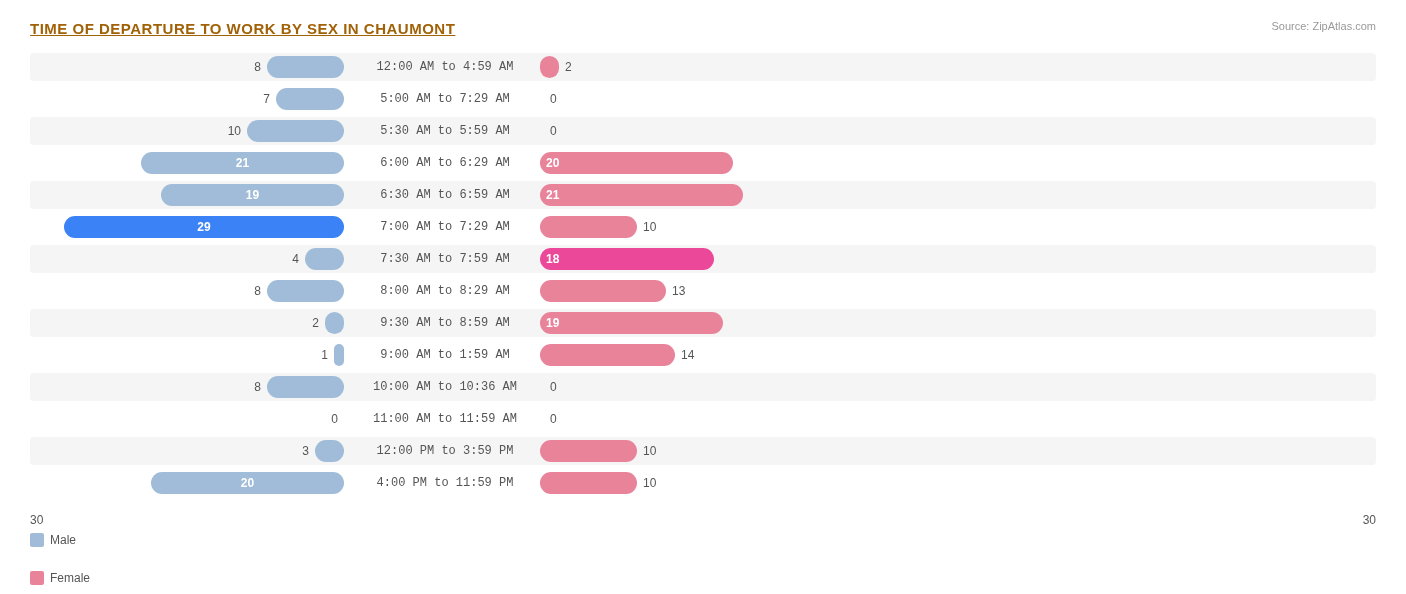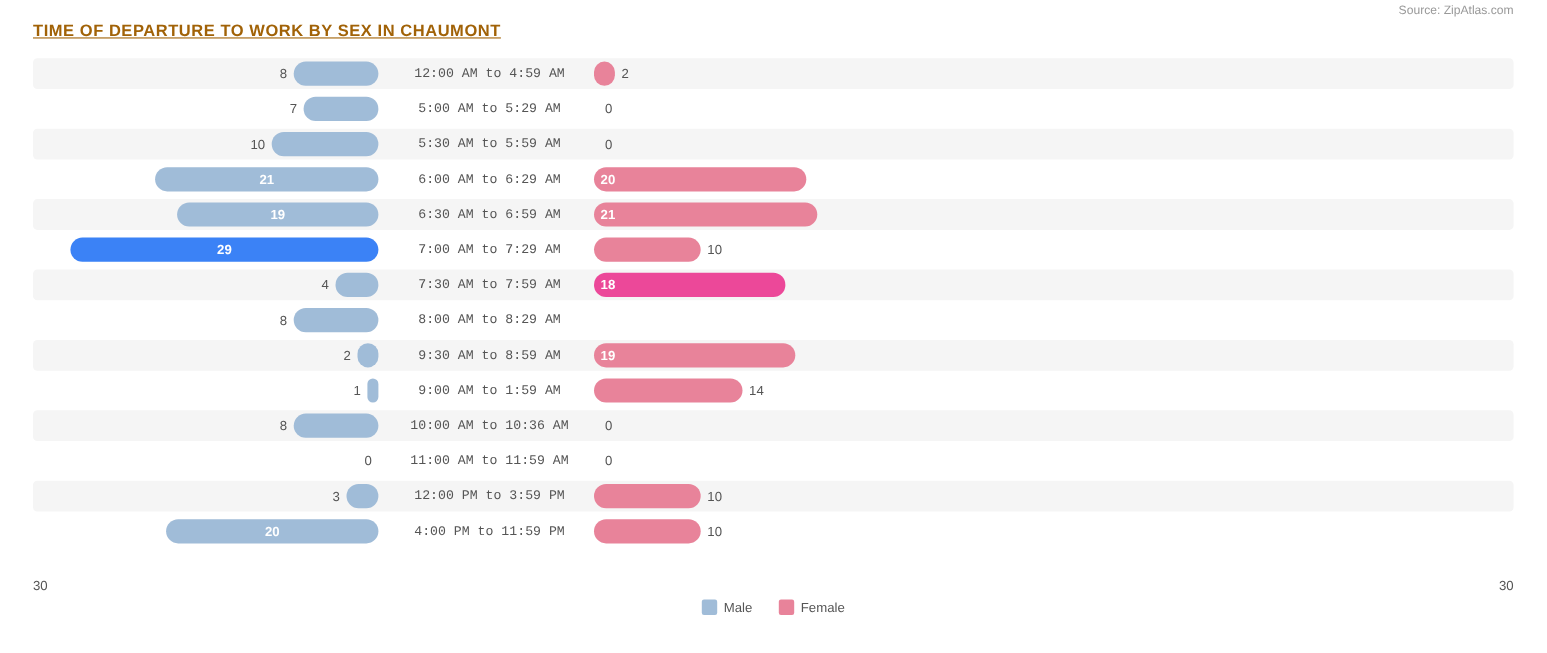--- a/index.html
+++ b/index.html
@@ -20,21 +20,21 @@
       font-size: 15px;
       font-weight: bold;
       color: #a16207;
       margin-bottom: 16px;
       text-transform: uppercase;
       letter-spacing: 0.5px;
       text-decoration: underline;
     }
     .source-label {
       position: absolute;
-      top: 4px;
+      top: 20px;
       right: 30px;
       font-size: 11px;
       color: #999;
     }
     .chart-area {
       position: relative;
       width: 100%;
     }
     .bar-row {
       display: flex;
@@ -115,29 +115,30 @@
       color: #555;
       padding: 0 6px;
       min-width: 20px;
     }
     .bottom-labels {
       display: flex;
       justify-content: space-between;
       padding: 8px 0 0 0;
       font-size: 12px;
       color: #555;
-      margin-top: 20px;
+      margin-top: 8px;
     }
     .legend {
       display: flex;
       justify-content: center;
       gap: 24px;
       margin-top: 6px;
       font-size: 12px;
       color: #555;
+      flex-direction: column;
     }
     .legend-item {
       display: flex;
       align-items: center;
       gap: 6px;
     }
     .legend-swatch {
       width: 14px;
       height: 14px;
       border-radius: 2px;
@@ -180,21 +181,21 @@
   </div>
       <div class="bar-row">
     <div class="left-section">
       <div class="left-bar-wrap">
         <span class="male-value-outside">7</span>
         <div class="male-bar " style="width:68px; background:#a0bcd8;">
           
         </div>
       </div>
     </div>
-  <div class="time-label">5:00 AM to 5:29 AM</div>
+  <div class="time-label">5:00 AM to 7:29 AM</div>
     <div class="right-section">
       <div style="width:4px;"></div>
       <span class="female-value-outside">0</span>
     </div>
   </div>
       <div class="bar-row">
     <div class="left-section">
       <div class="left-bar-wrap">
         <span class="male-value-outside">10</span>
         <div class="male-bar " style="width:97px; background:#a0bcd8;">
@@ -279,20 +280,26 @@
       <div class="bar-row">
     <div class="left-section">
       <div class="left-bar-wrap">
         <span class="male-value-outside">8</span>
         <div class="male-bar " style="width:77px; background:#a0bcd8;">
           
         </div>
       </div>
     </div>
   <div class="time-label">8:00 AM to 8:29 AM</div>
+    <div class="right-section">
+      <div class="female-bar" style="width:126px; background:#e8839a;">
+        
+      </div>
+      <span class="female-value-outside">13</span>
+    </div>
   </div>
       <div class="bar-row">
     <div class="left-section">
       <div class="left-bar-wrap">
         <span class="male-value-outside">2</span>
         <div class="male-bar " style="width:19px; background:#a0bcd8;">
           
         </div>
       </div>
     </div>

